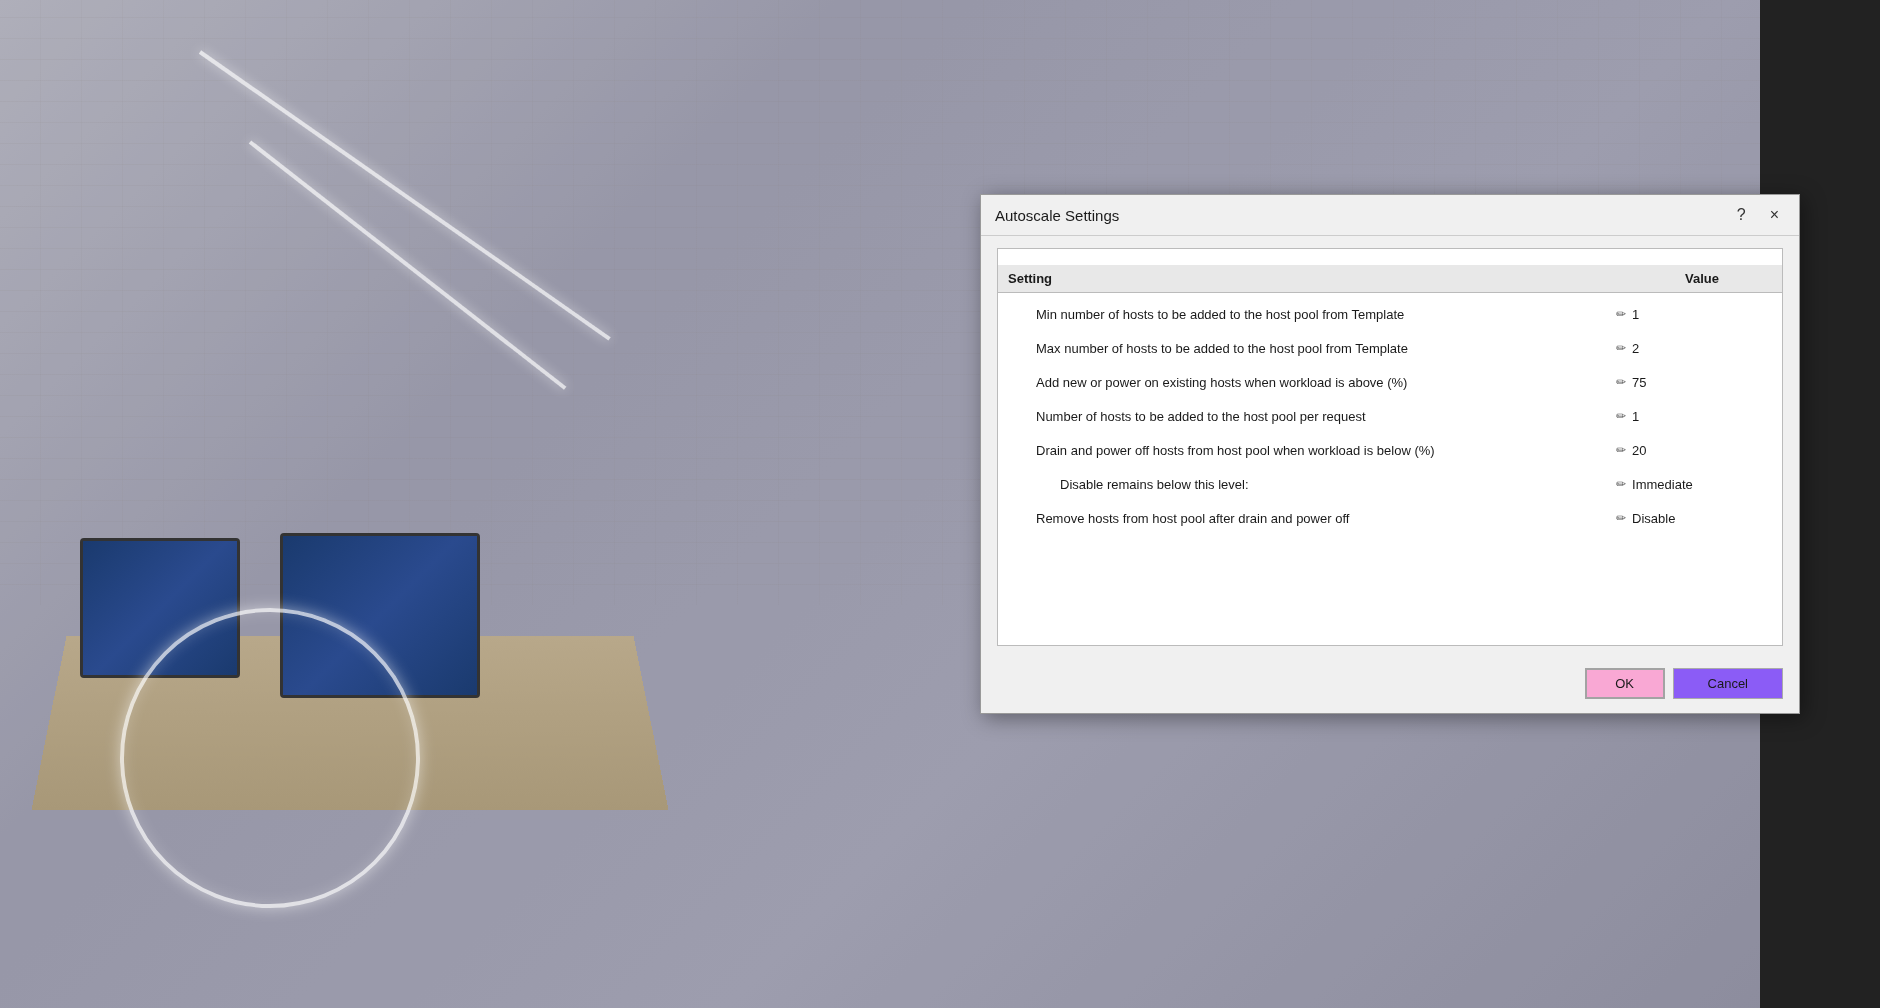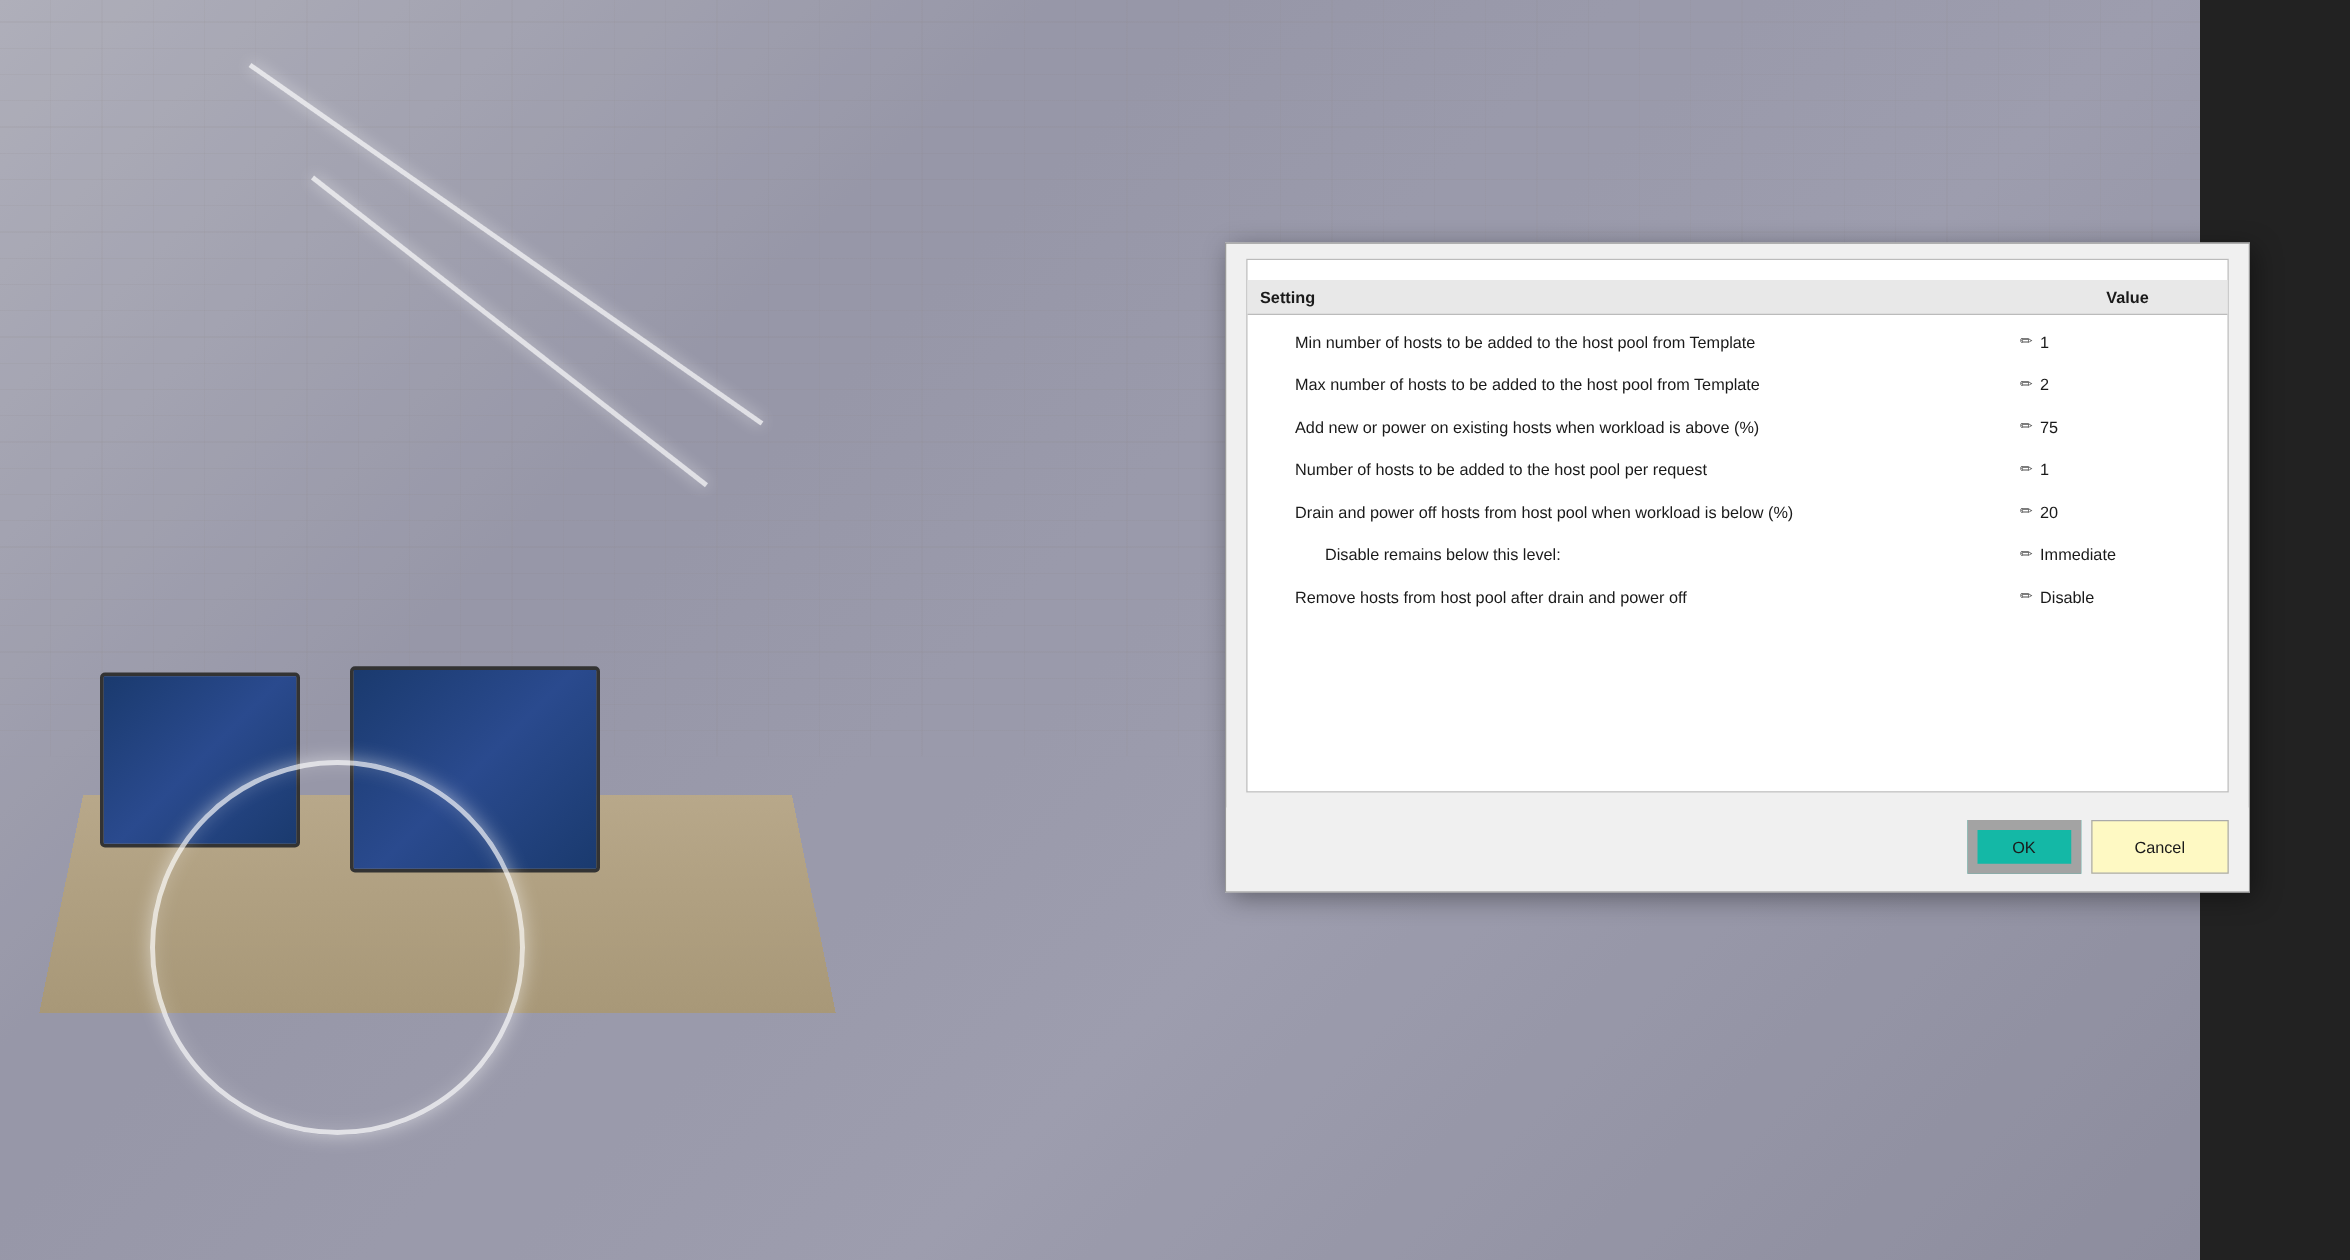--- a/index.html
+++ b/index.html
@@ -200,31 +200,31 @@
     
     .dialog-footer {
       display: flex;
       justify-content: flex-end;
       gap: 8px;
       padding: 10px 16px 14px;
       background: #f0f0f0;
     }
 
     .btn-ok {
-      background: #14b8a6;
-      border: 8px solid #a3a3a3;
+      background: #f9a8d4;
+      border: 2px solid #a3a3a3;
       color: #1a1a1a;
       padding: 6px 28px;
       font-size: 13px;
       cursor: pointer;
       min-width: 80px;
     }
 
     .btn-cancel {
-      background: #fef9c3;
+      background: #8b5cf6;
       border: 1px solid #aaa;
       color: #1a1a1a;
       padding: 6px 34px;
       font-size: 13px;
       cursor: pointer;
       min-width: 80px;
     }
 
     
     .desk-surface {
@@ -352,20 +352,27 @@
   </div>
 
   <div class="neon-circle"></div>
   <div class="neon-line-1"></div>
   <div class="neon-line-2"></div>
 </div>
 
 <div class="dialog-overlay">
   <div class="dialog">
 
+    <div class="title-bar">
+      <span class="title-bar-title">Autoscale Settings</span>
+      <div class="title-bar-controls">
+        <button class="title-bar-btn">?</button>
+        <button class="title-bar-btn">×</button>
+      </div>
+    </div>
 
     <div class="dialog-content">
       <div class="settings-table">
 
         <div class="table-header">
           <span class="col-setting">Setting</span>
           <span class="col-value">Value</span>
         </div>
 
         <div class="table-body">

